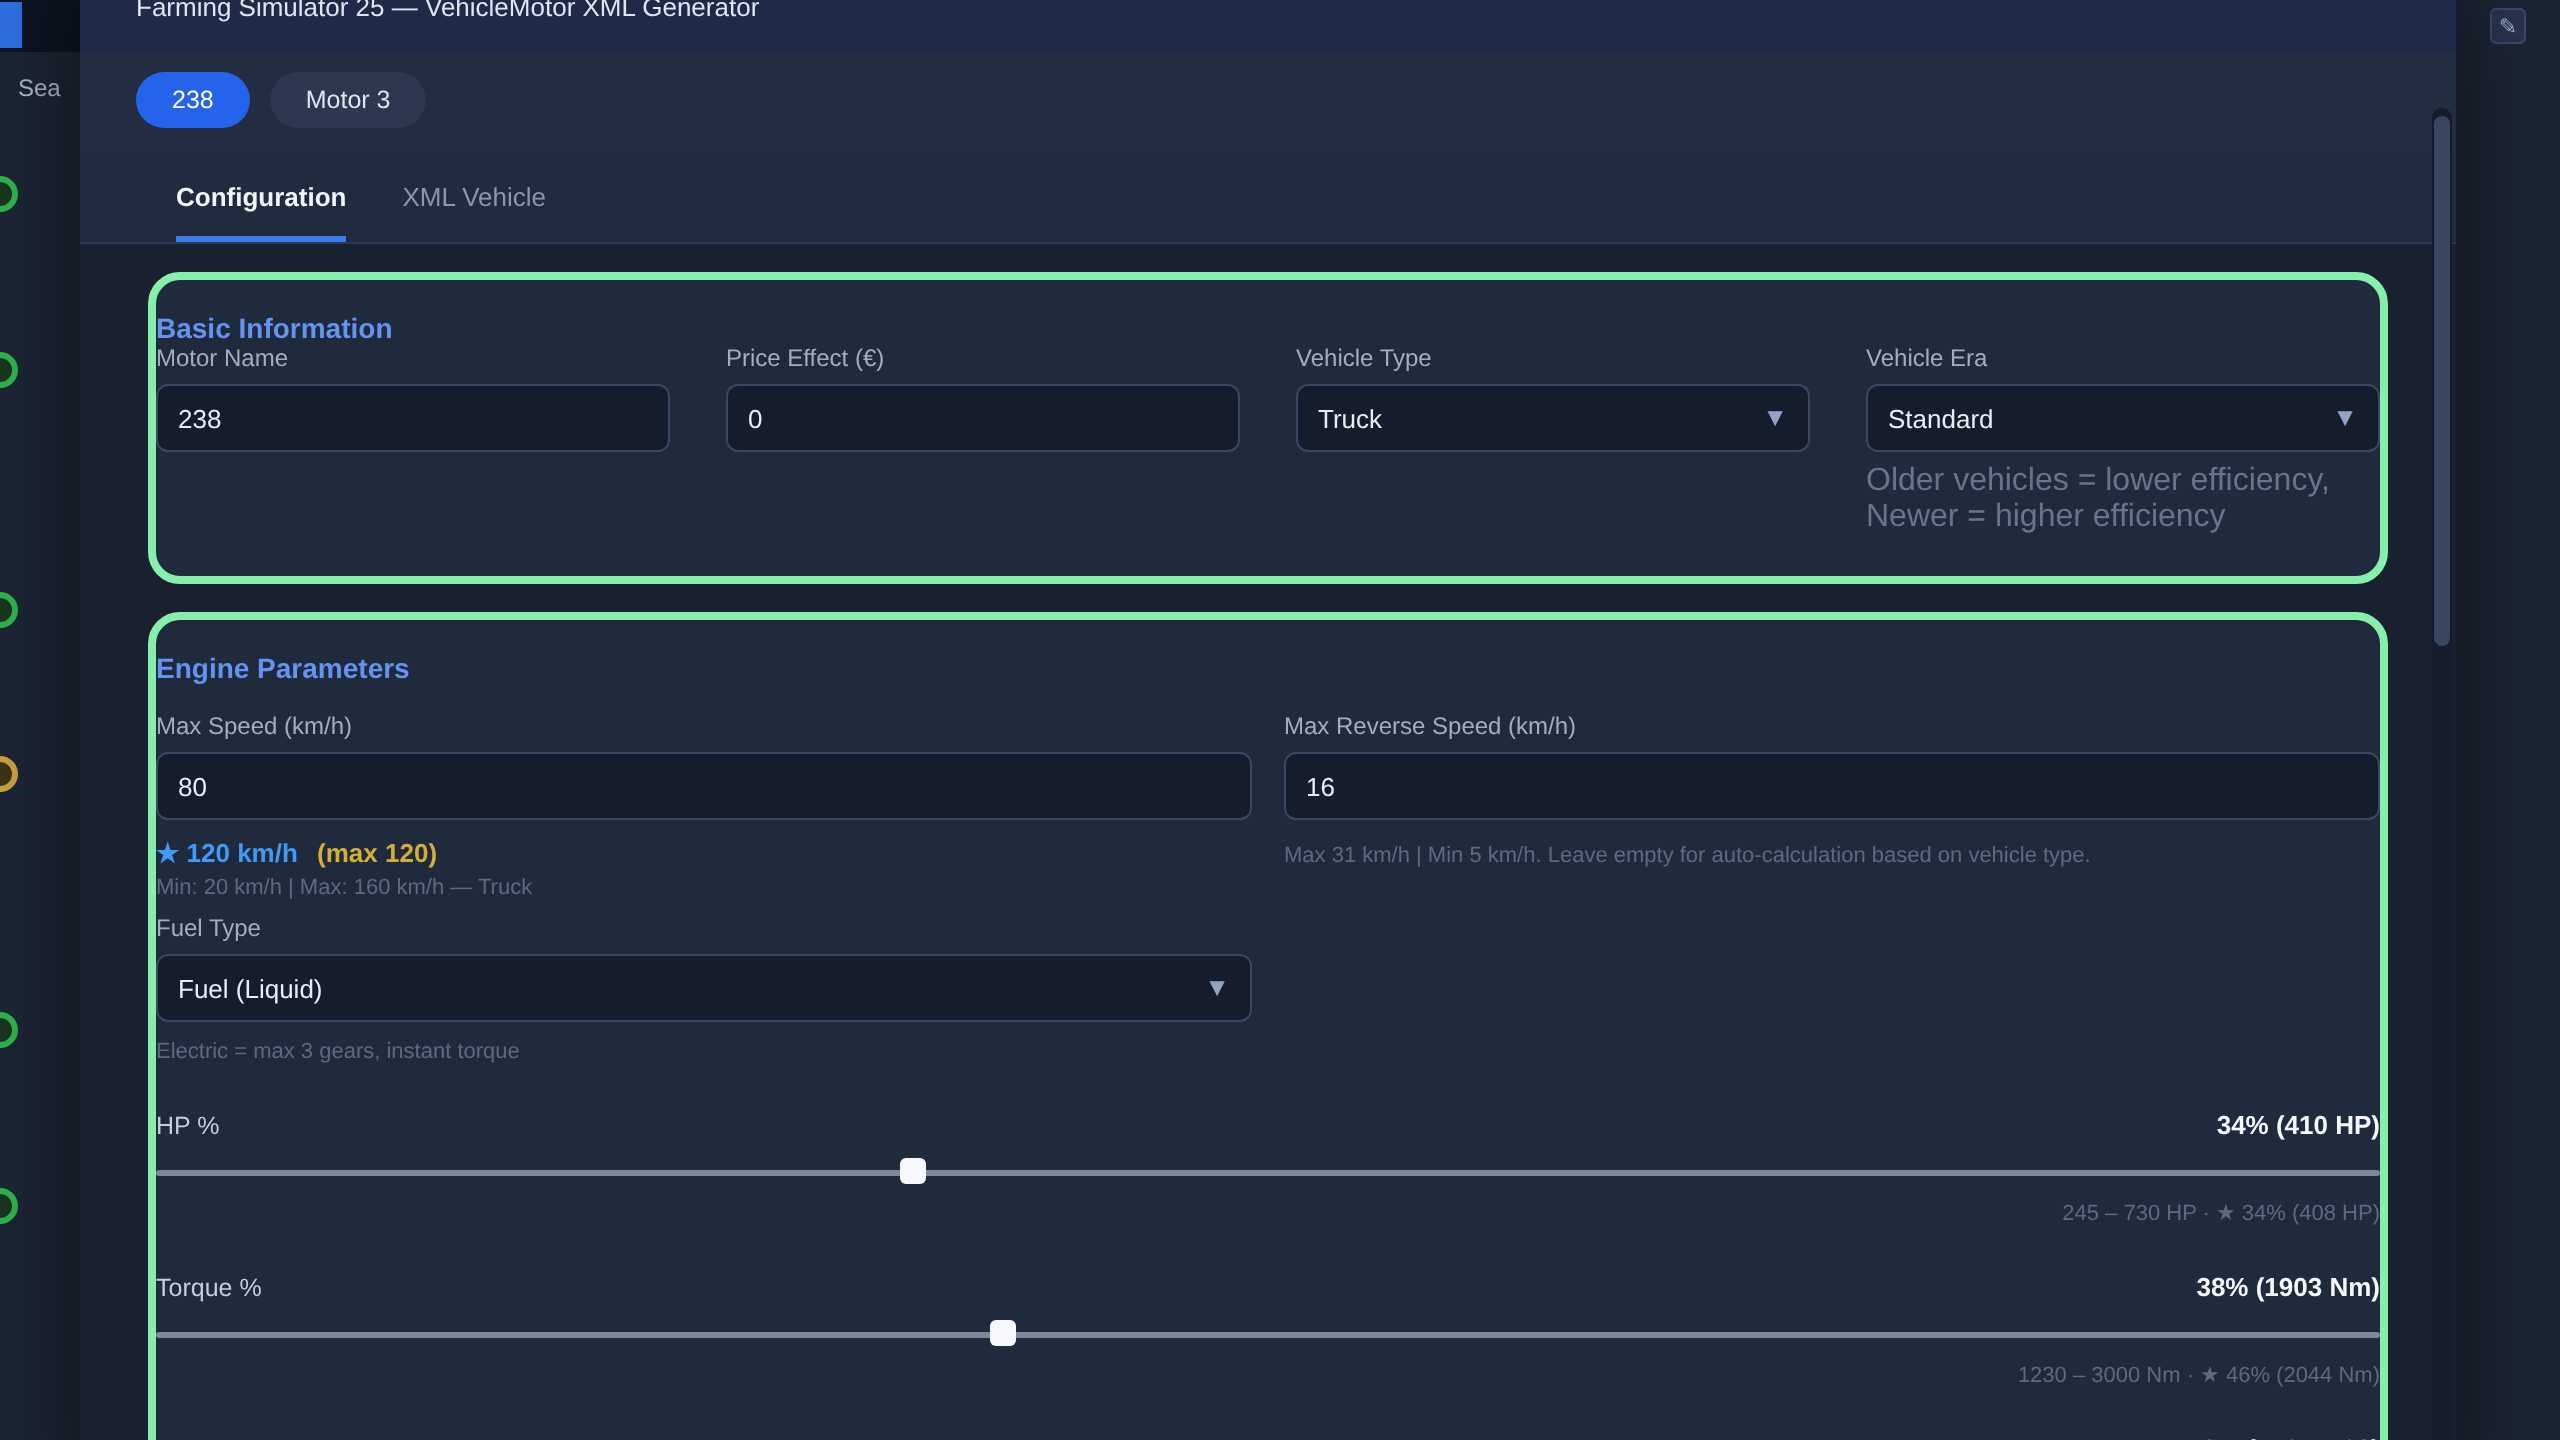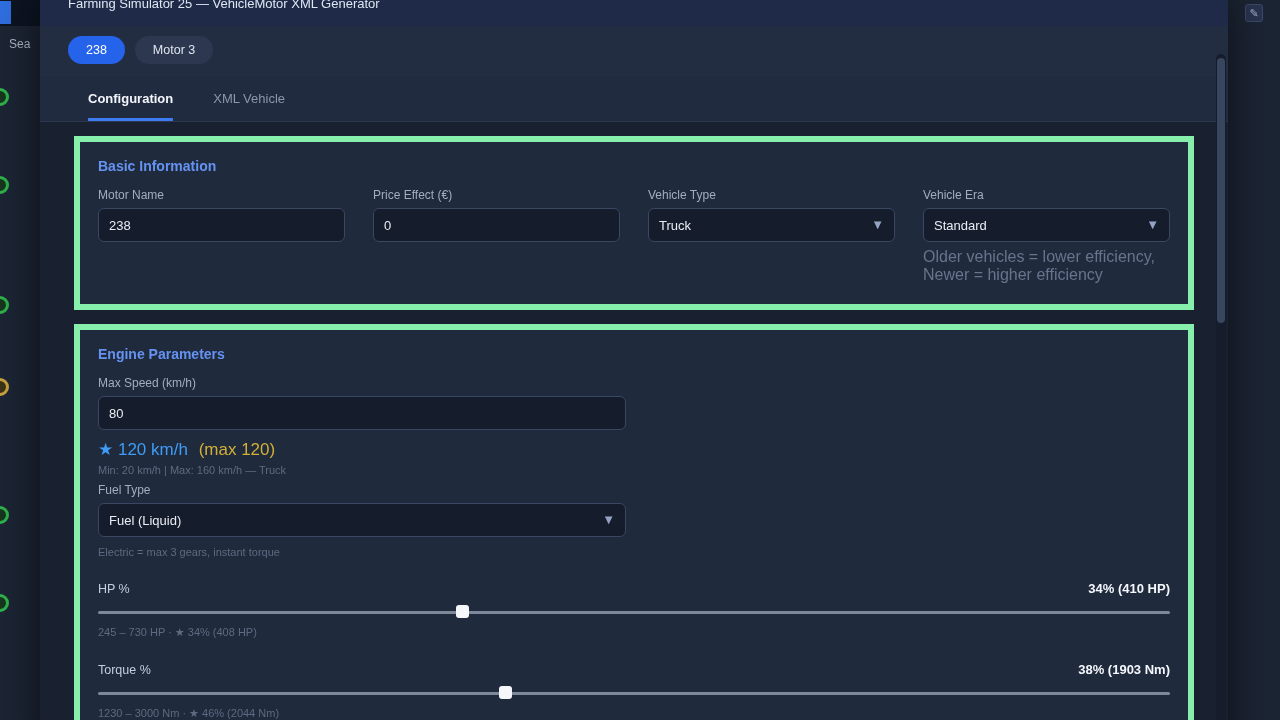--- a/index.html
+++ b/index.html
@@ -46,67 +46,67 @@
   }
   .pill {
     height:28px; padding:0 18px; border-radius:14px; border:none;
     font-size:12.5px; display:flex; align-items:center; cursor:pointer;
     background:#2d3750; color:#dfe5ee; font-family:inherit;
   }
   .pill.active { background:#2563eb; color:#ffffff; }
 
   .tab-row {
     background:#212b3f; border-bottom:1px solid #2c3750; flex:0 0 auto;
-    display:flex; padding:0 48px; gap:40px; height:46px;
+    display:flex; padding:0 48px; gap:28px; height:46px;
   }
   .tab {
     font-size:13px; color:#8b96ab; display:flex; align-items:center; cursor:pointer;
     border-bottom:3px solid transparent; padding-top:3px;
   }
   .tab.active { color:#f2f5fa; font-weight:bold; border-bottom-color:#3d7bf0; }
 
   .content { flex:1; background:#192130; padding:14px 34px 40px; overflow:hidden; }
 
   .card {
-    background:#202a3d; border:6px solid #86efac; border-radius:0;
-    padding:16px 18px 20px; margin-bottom:14px;
+    background:#202a3d; border:4px solid #86efac; border-radius:16px;
+    padding:16px 0 20px; margin-bottom:14px;
   }
   .card-heading { font-size:14px; font-weight:bold; color:#6593f2; }
 
-  .grid4 { display:grid; grid-template-columns:repeat(4,1fr); gap:28px; margin-top:14px; }
+  .grid4 { display:grid; grid-template-columns:repeat(4,1fr); gap:28px; margin-top:0; }
   .grid2 { display:grid; grid-template-columns:repeat(2,1fr); gap:16px; margin-top:14px; align-items:start; }
 
   .field-label { font-size:12px; color:#a3adc0; margin-bottom:6px; }
   .text-input {
     width:100%; height:34px; background:#151c2b; border:1px solid #3a4763;
     border-radius:6px; color:#e9edf4; font-size:13px; padding:0 10px;
     font-family:inherit; outline:none;
   }
   .select {
     position:relative; width:100%; height:34px; background:#151c2b;
     border:1px solid #3a4763; border-radius:6px; color:#e9edf4; font-size:13px;
     display:flex; align-items:center; padding:0 30px 0 10px; cursor:pointer;
   }
   .select .chevron {
     position:absolute; right:10px; top:50%; transform:translateY(-55%);
     color:#93a3c4; font-size:13px; line-height:1;
   }
   .field-helper { font-size:16px; color:#68748c; margin-top:6px; }
 
-  .star-line { margin-top:9px; font-size:17px; font-weight:normal; }
+  .star-line { margin-top:9px; font-size:13px; font-weight:bold; }
   .star-blue { color:#3f9bf5; }
   .star-yellow { color:#d4af37; margin-left:6px; }
   .minmax-line { font-size:11px; color:#5e6a81; margin-top:4px; }
   .reverse-helper { font-size:11px; color:#5e6a81; margin-top:12px; }
 
   .fuel-block { margin-top:7px; }
   .fuel-select-wrap { margin-top:6px; }
   .fuel-helper { font-size:11px; color:#5e6a81; margin-top:9px; }
 
-  .slider-row { margin-top:23px; }
+  .slider-row { margin-top:23px;text-align:right; }
   .slider-head { display:flex; justify-content:space-between; align-items:baseline; }
   .slider-label { font-size:12.5px; color:#c6cedd; }
   .slider-value { font-size:13px; font-weight:bold; color:#f4f7fb; }
   .slider { position:relative; height:14px; margin-top:9px; cursor:pointer; }
   .slider .track {
     position:absolute; left:0; right:0; top:6px; height:3px;
     background:#7e8899; border-radius:2px;
   }
   .slider .thumb {
     position:absolute; top:0; width:13px; height:13px;
@@ -213,20 +213,25 @@
             <div class="fuel-select-wrap">
               <div class="select">
                 <span>Fuel (Liquid)</span>
                 <span class="chevron">▼</span>
               </div>
             </div>
             <div class="fuel-helper">Electric = max 3 gears, instant torque</div>
           </div>
         </div>
 
+        <div>
+          <div class="field-label">Max Reverse Speed (km/h)</div>
+          <input class="text-input" type="text" value="16" style="">
+          <div class="reverse-helper">Max 31 km/h | Min 5 km/h. Leave empty for auto-calculation based on vehicle type.</div>
+        </div>
 
       </div>
 
       <div class="slider-row">
         <div class="slider-head">
           <span class="slider-label">HP %</span>
           <span class="slider-value">34%  (410 HP)</span>
         </div>
         <div class="slider">
           <div class="track"></div>

